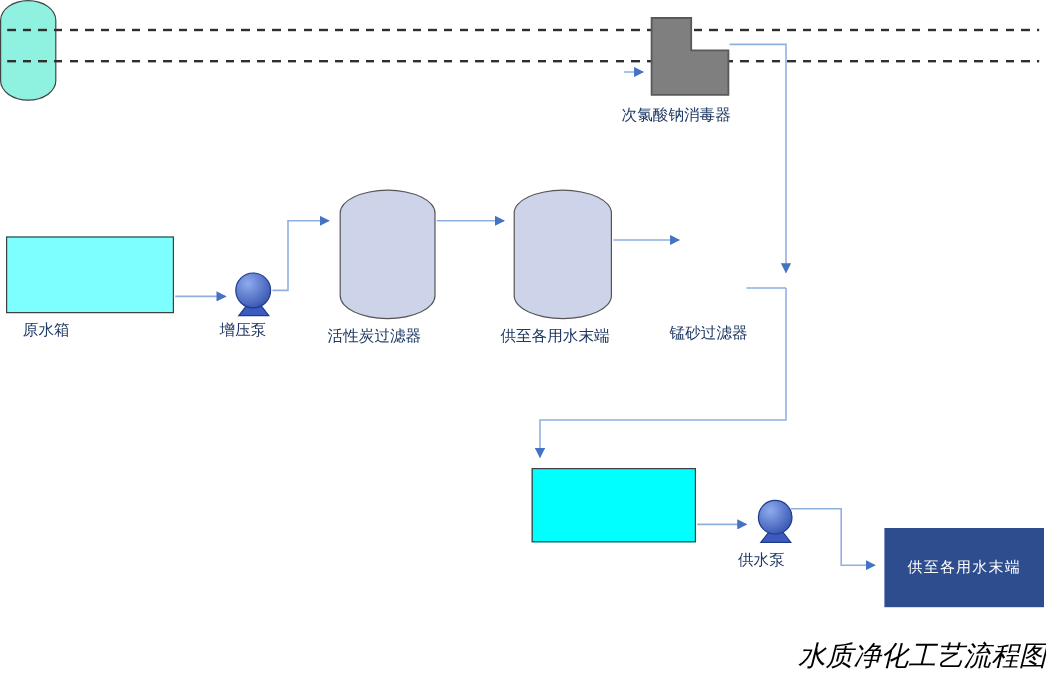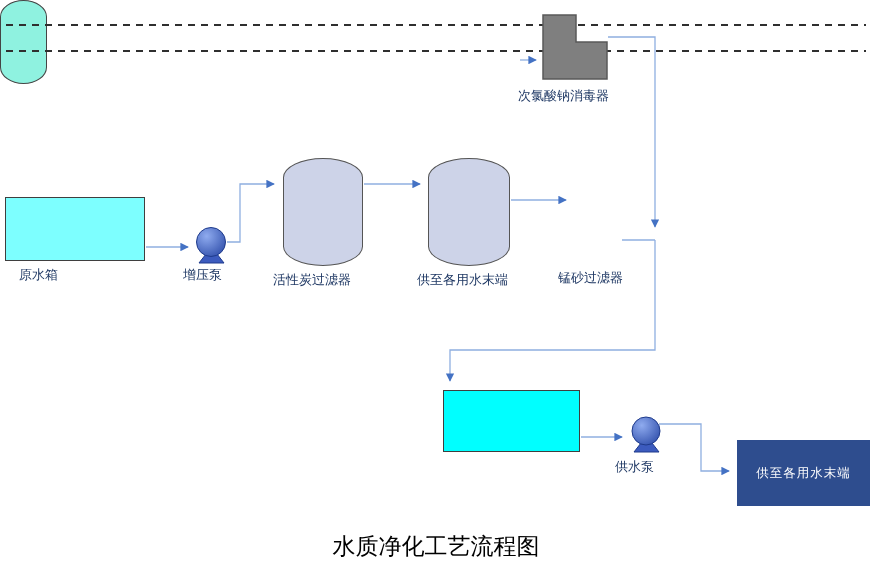--- a/index.html
+++ b/index.html
@@ -13,22 +13,22 @@
           border-radius:50%/18%;box-sizing:border-box;}
   #manganese-filter{left:283px;top:158px;width:80px;height:108px;}
   #carbon-filter{left:428px;top:158px;width:82px;height:108px;}
   #security-filter{left:576px;top:176px;width:45px;height:82px;background:var(--security-fill,#8FF2E0);
           border:1px solid #444;border-radius:50%/20%;}
   .dash-row{position:absolute;left:6px;right:6px;height:2px;
           background:repeating-linear-gradient(90deg,#2f2f2f 0 7px,transparent 7px 13px);}
   #endpoint-box{position:absolute;left:737px;top:440px;width:133px;height:66px;
           background:var(--endpoint-bg,#2E4D8E);color:var(--endpoint-text,#fff);
           display:flex;align-items:center;justify-content:center;font-size:12.5px;letter-spacing:1px;}
-  #diagram-title{position:absolute;left:0;top:531px;width:100%;text-align:center;
-          font-family:"Liberation Serif",serif;font-size:23px;color:#000;}
+  #diagram-title{position:absolute;left:0;top:531px;width:100%;text-align:right;
+          font-family:"Liberation Serif",serif;font-size:23px;color:#000;font-style:italic;}
   svg{position:absolute;overflow:visible;}
   .pipe{stroke:var(--line,#8FAFE0);stroke-width:1.3;fill:none;}
 </style>
 </head>
 <body>
 
 <div id="canvas">
 
   <svg width="872" height="574" style="left:0;top:0">
     <defs>

